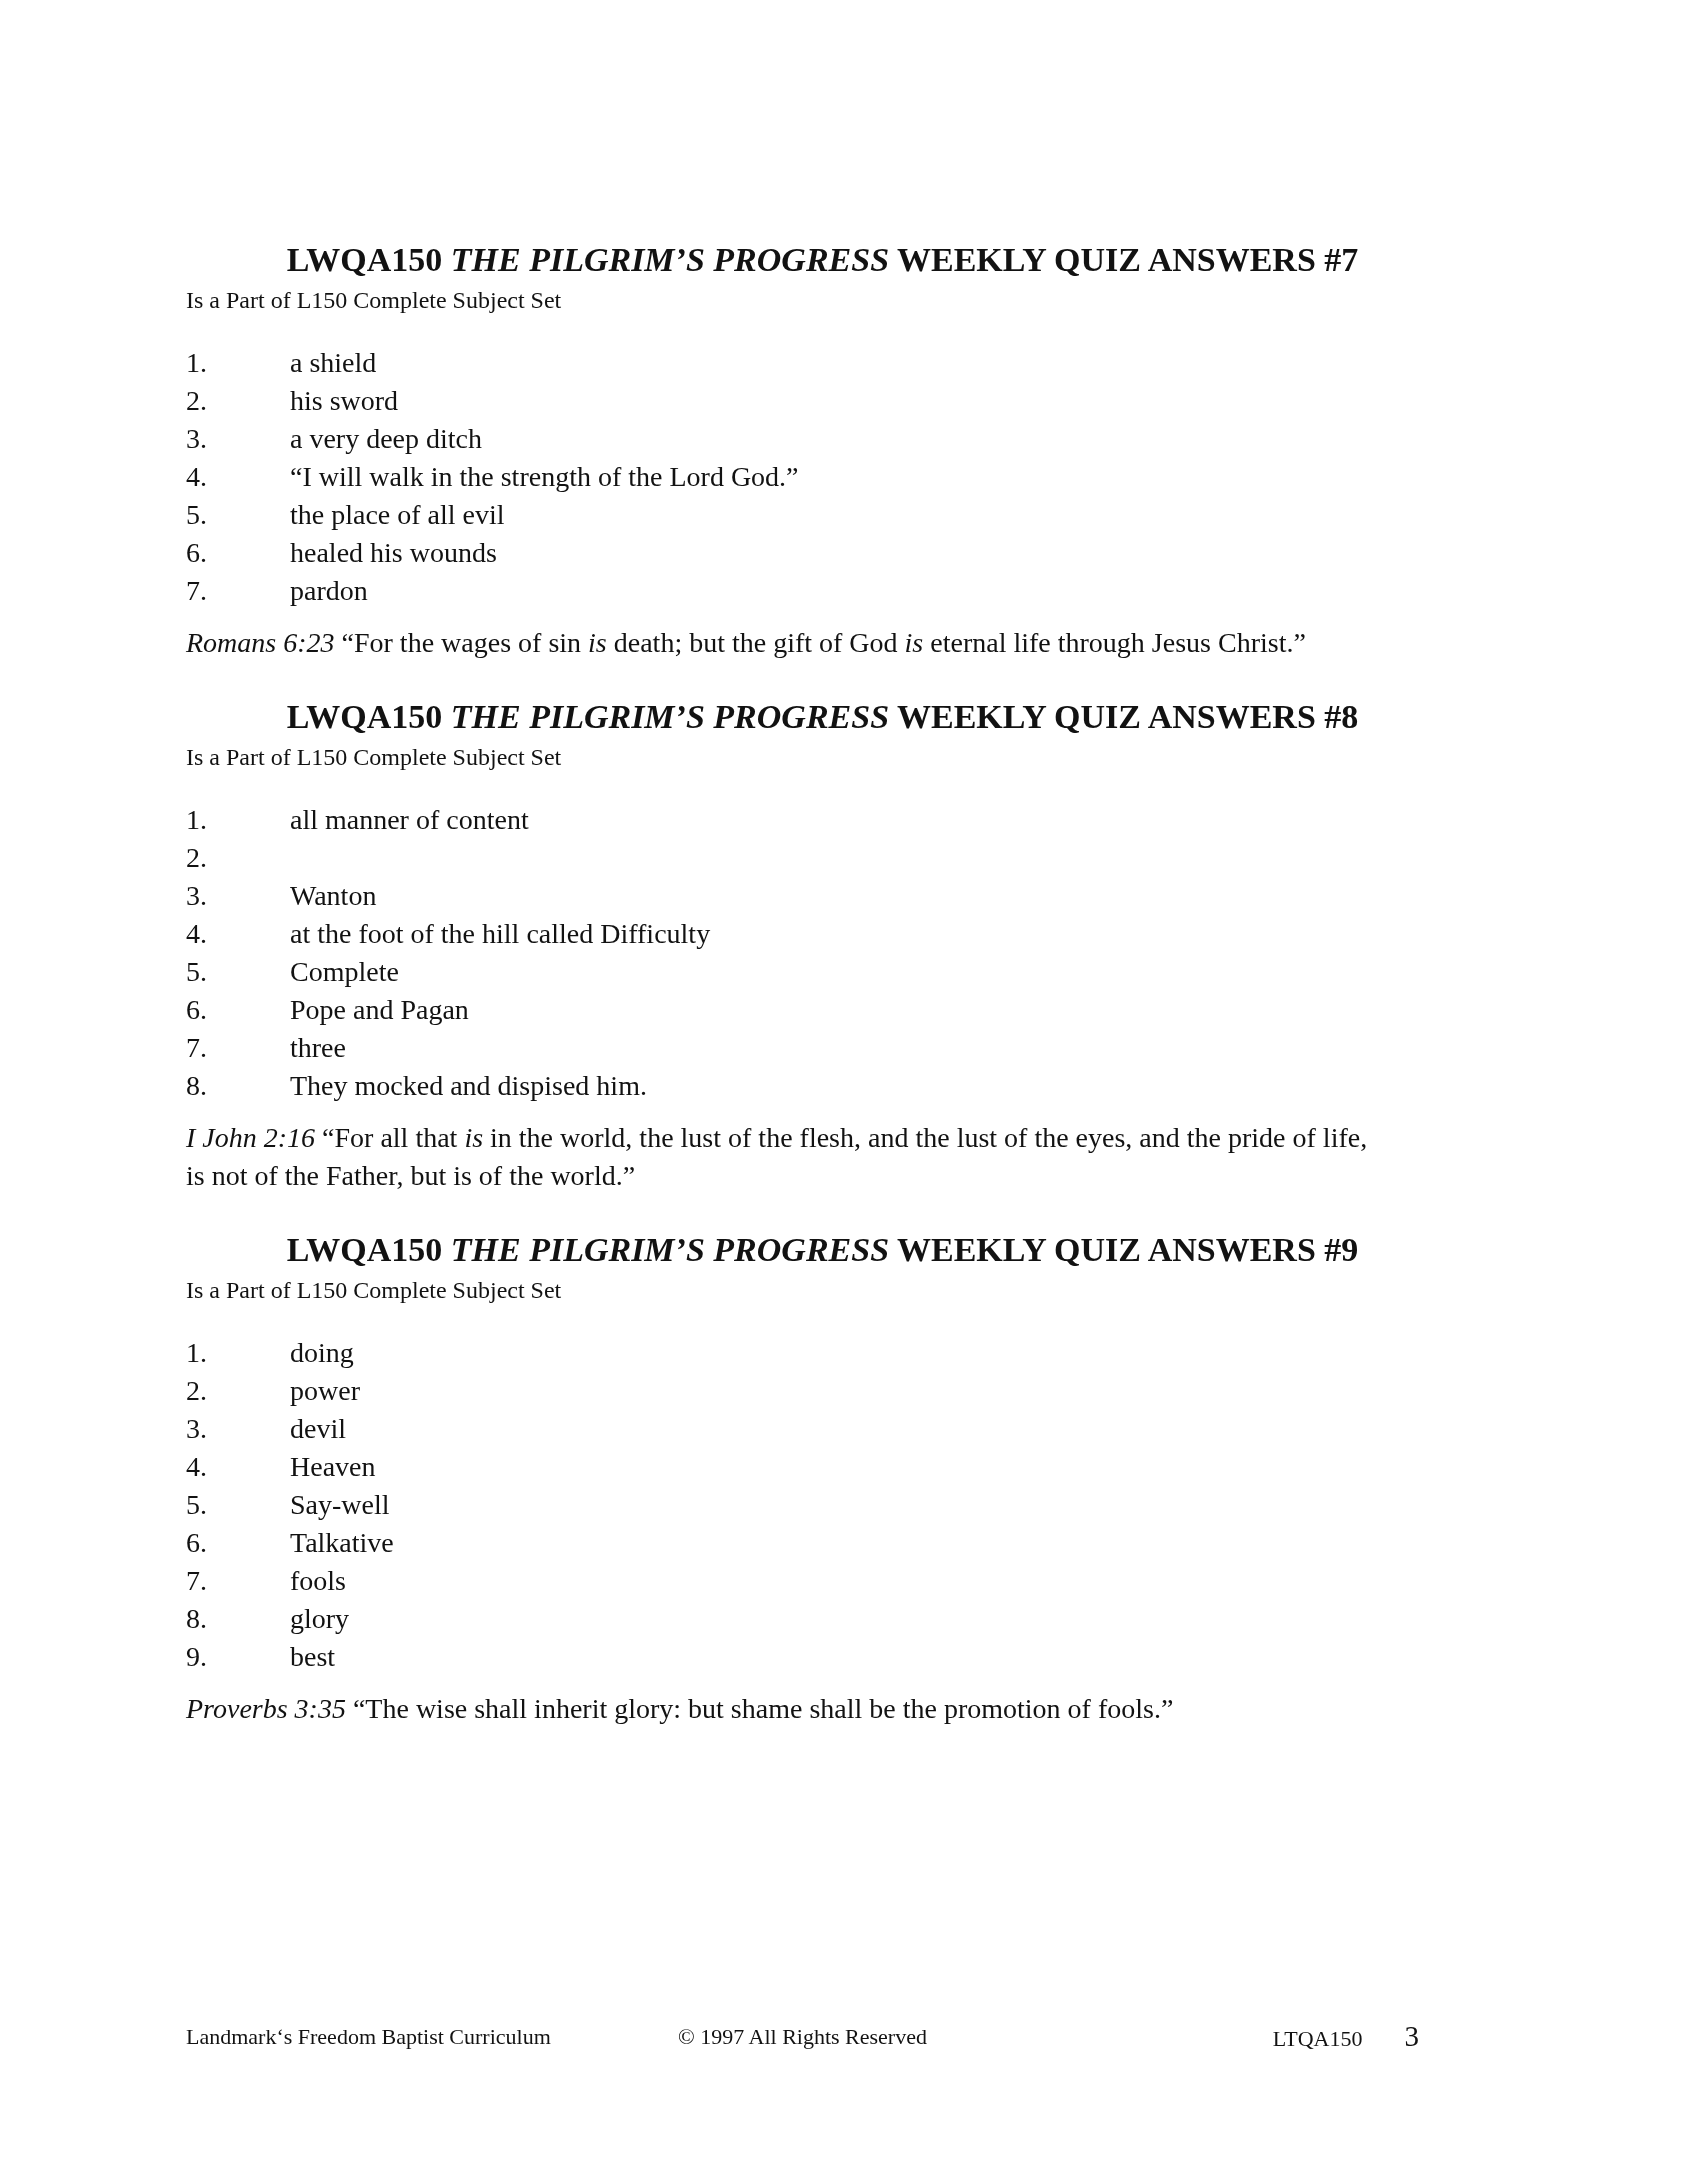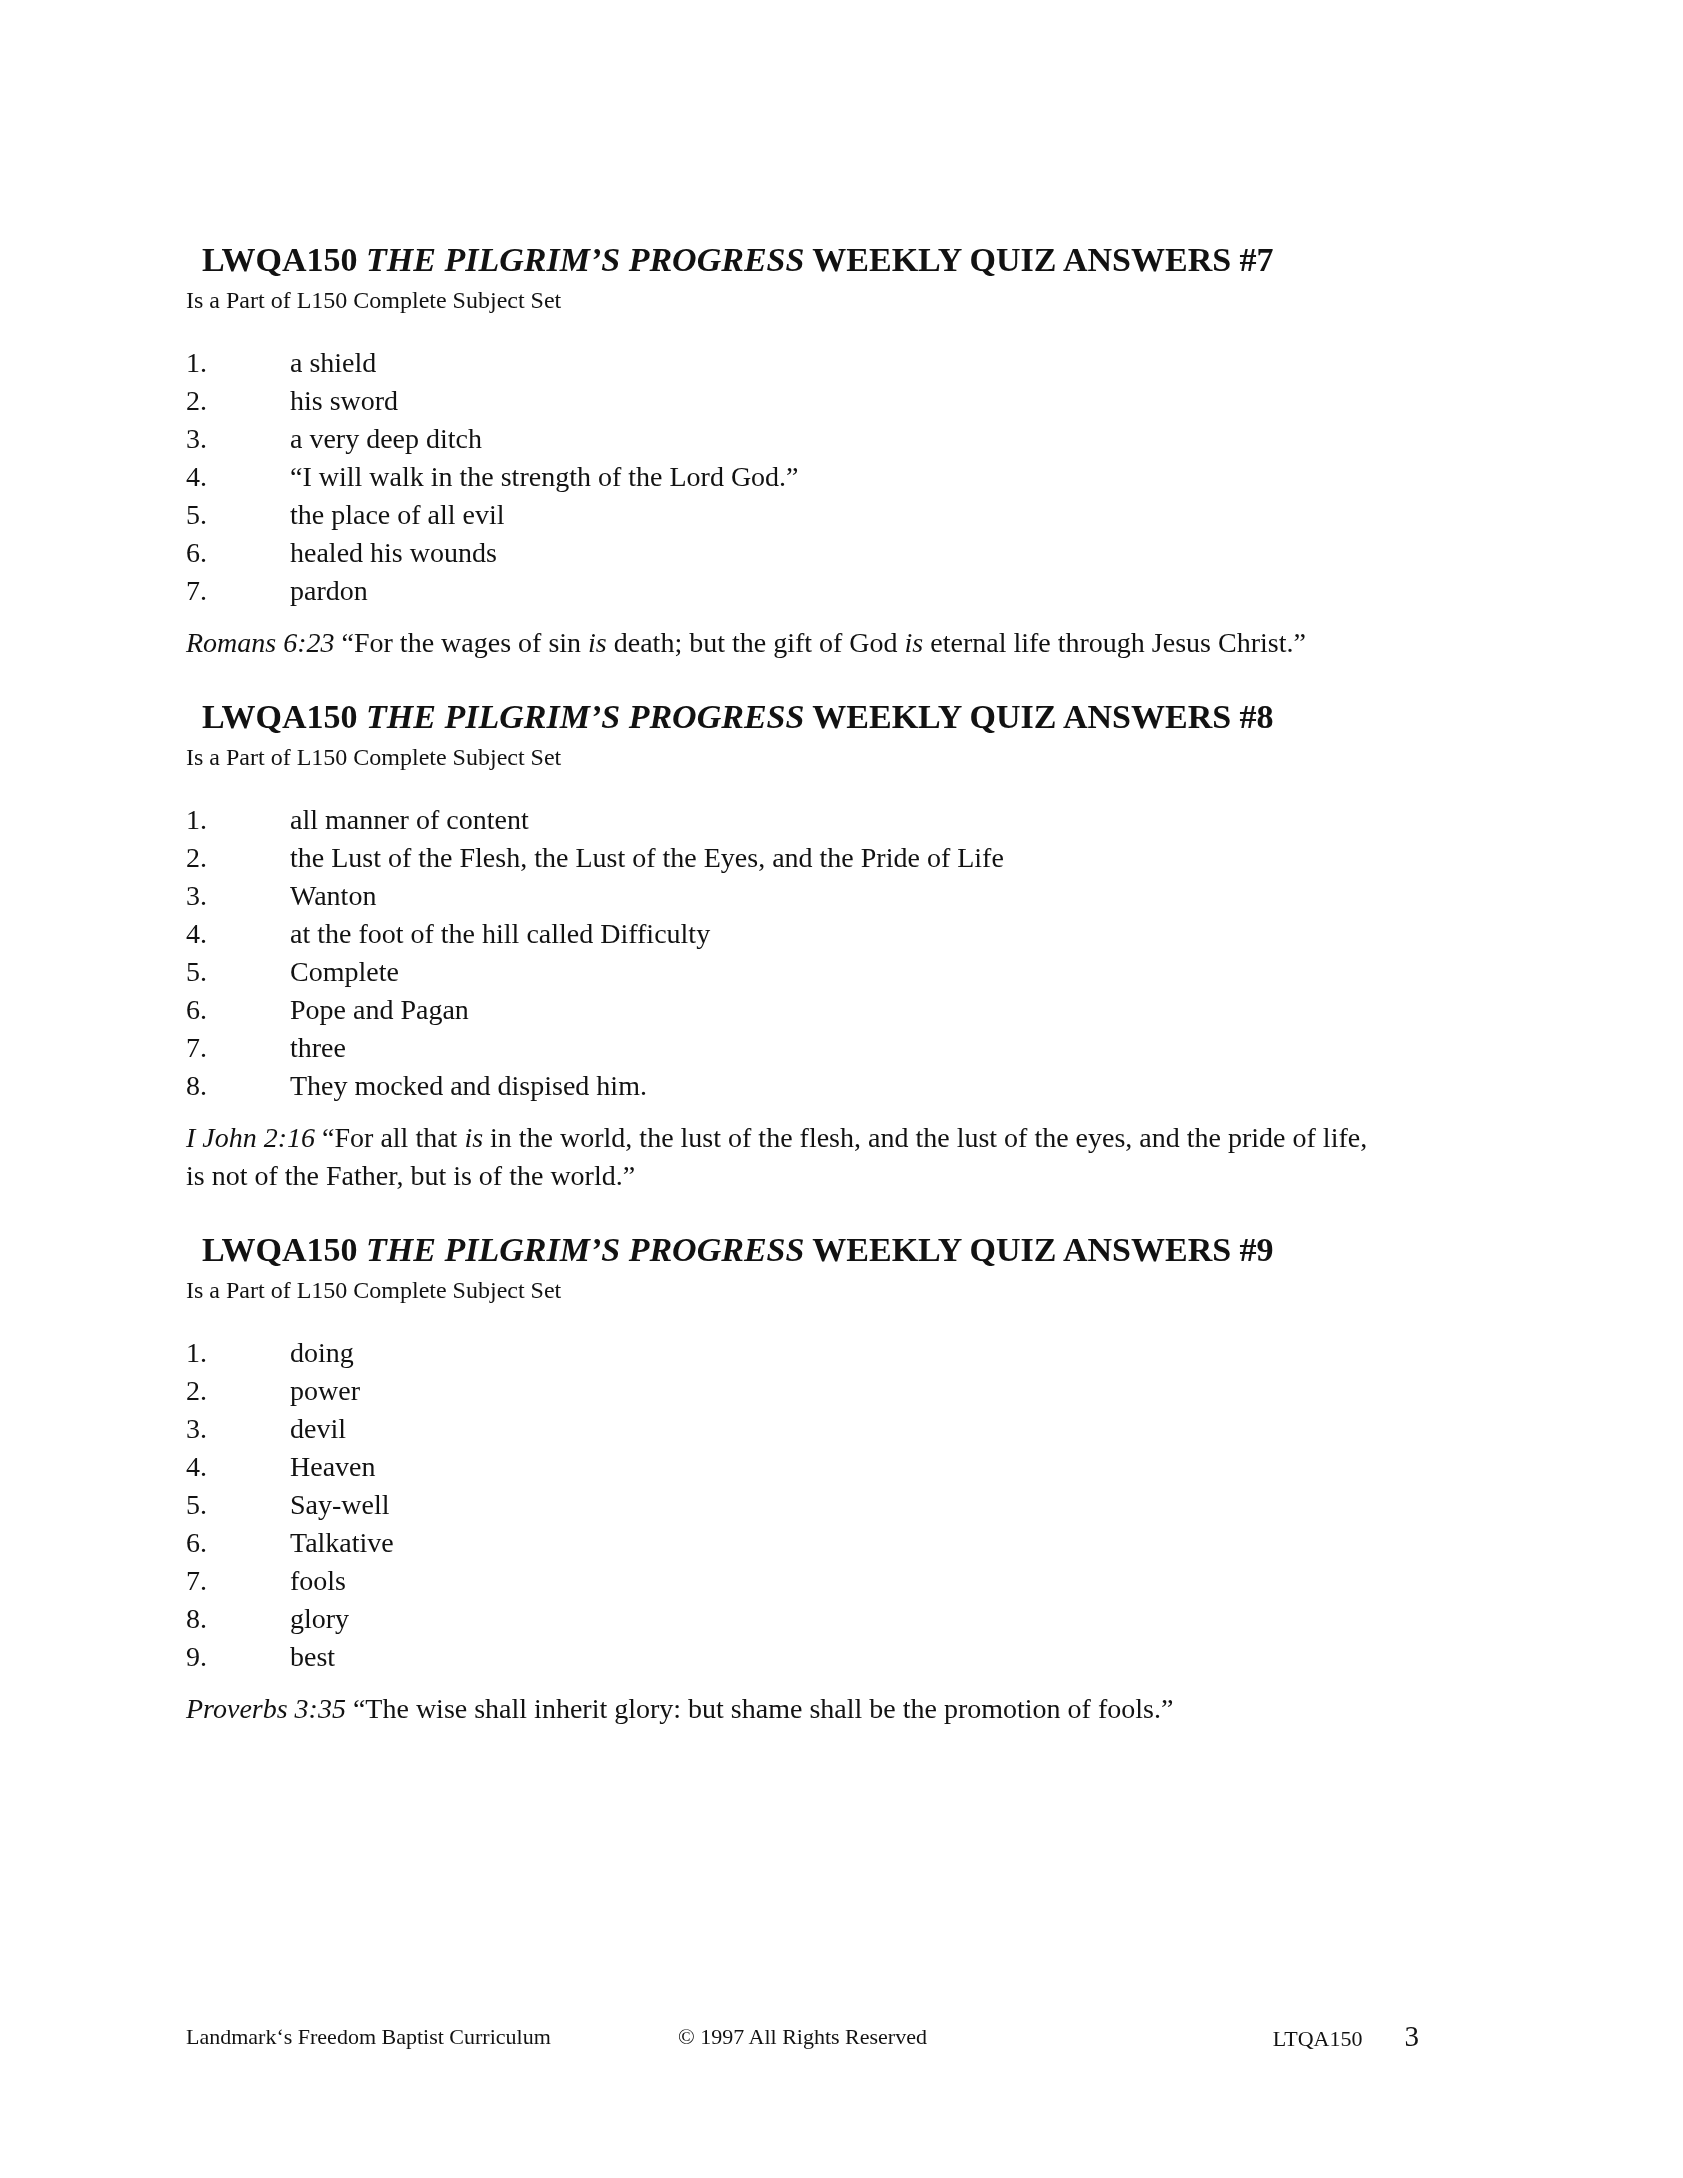--- a/index.html
+++ b/index.html
@@ -23,20 +23,21 @@
     top: 241px;
     width: 1257px;
   }
   .quiz-section { margin: 0 0 36px 0; }
   .heading {
     font-size: 34px;
     font-weight: bold;
     line-height: 38px;
     margin: 0 0 7px 16px;
     white-space: nowrap;
+    text-align: center;
   }
   .heading .book-italic { font-style: italic; }
   .subheading {
     font-size: 24px;
     line-height: 28px;
     margin: 0 0 30px 0;
   }
   .answers {
     list-style: none;
     margin: 0 0 14px 0;
@@ -116,21 +117,20 @@
     <section class="quiz-section">
       <h1 class="heading"><span>LWQA150</span> <span class="book-italic">THE PILGRIM’S PROGRESS</span> <span>WEEKLY QUIZ ANSWERS #8</span></h1>
       <p class="subheading">Is a Part of L150 Complete Subject Set</p>
       <ol class="answers">
           <li>
             <span class="num">1.</span>
             <span class="txt">all manner of content</span>
           </li>
           <li>
             <span class="num">2.</span>
-            <span class="txt">the Lust of the Flesh, the Lust of the Eyes, and the Pride of Life</span>
           </li>
           <li>
             <span class="num">3.</span>
             <span class="txt">Wanton</span>
           </li>
           <li>
             <span class="num">4.</span>
             <span class="txt">at the foot of the hill called Difficulty</span>
           </li>
           <li>

